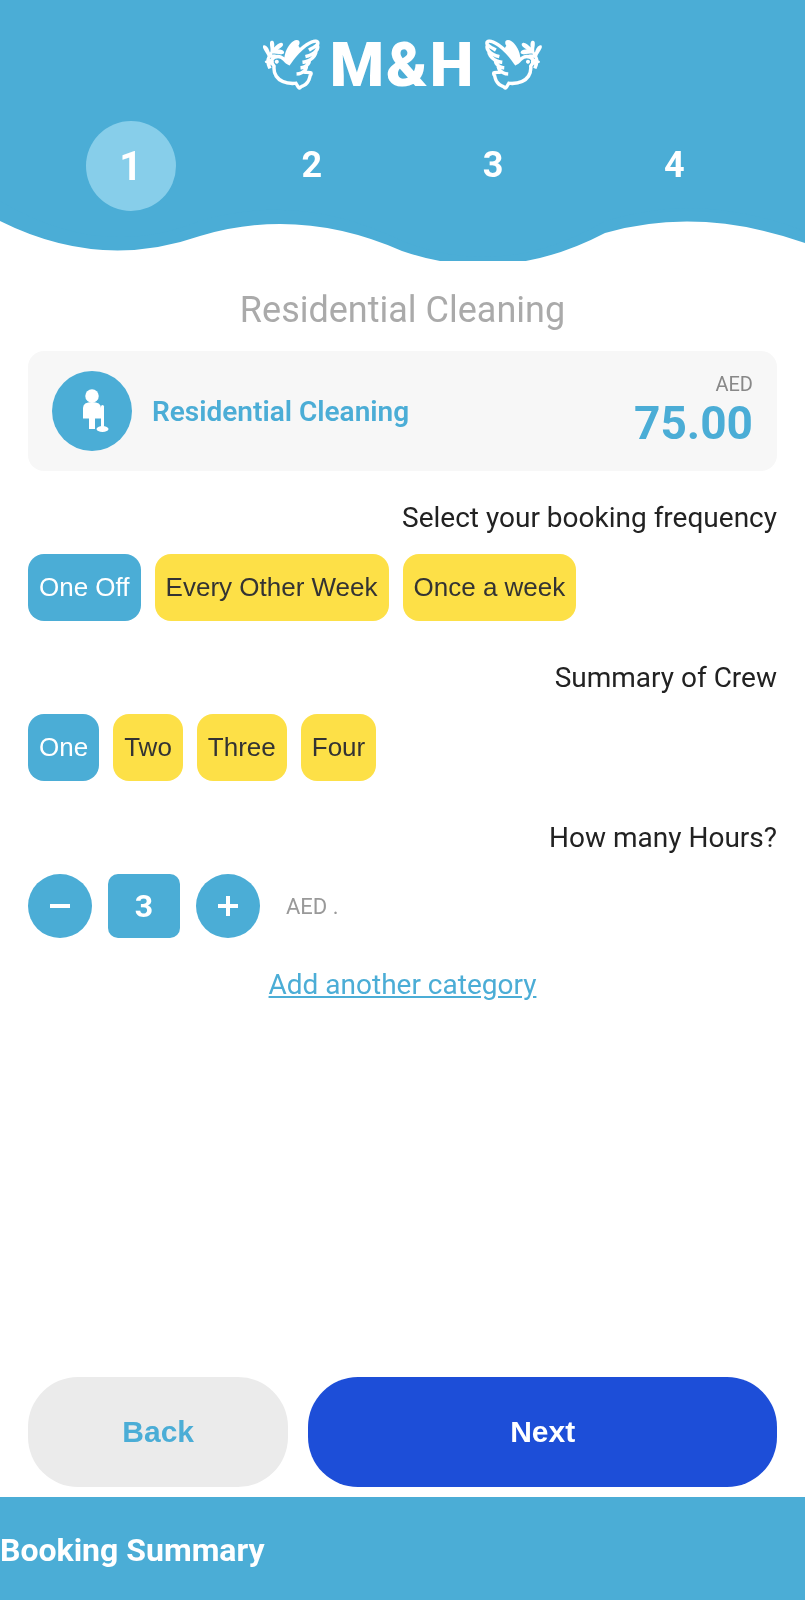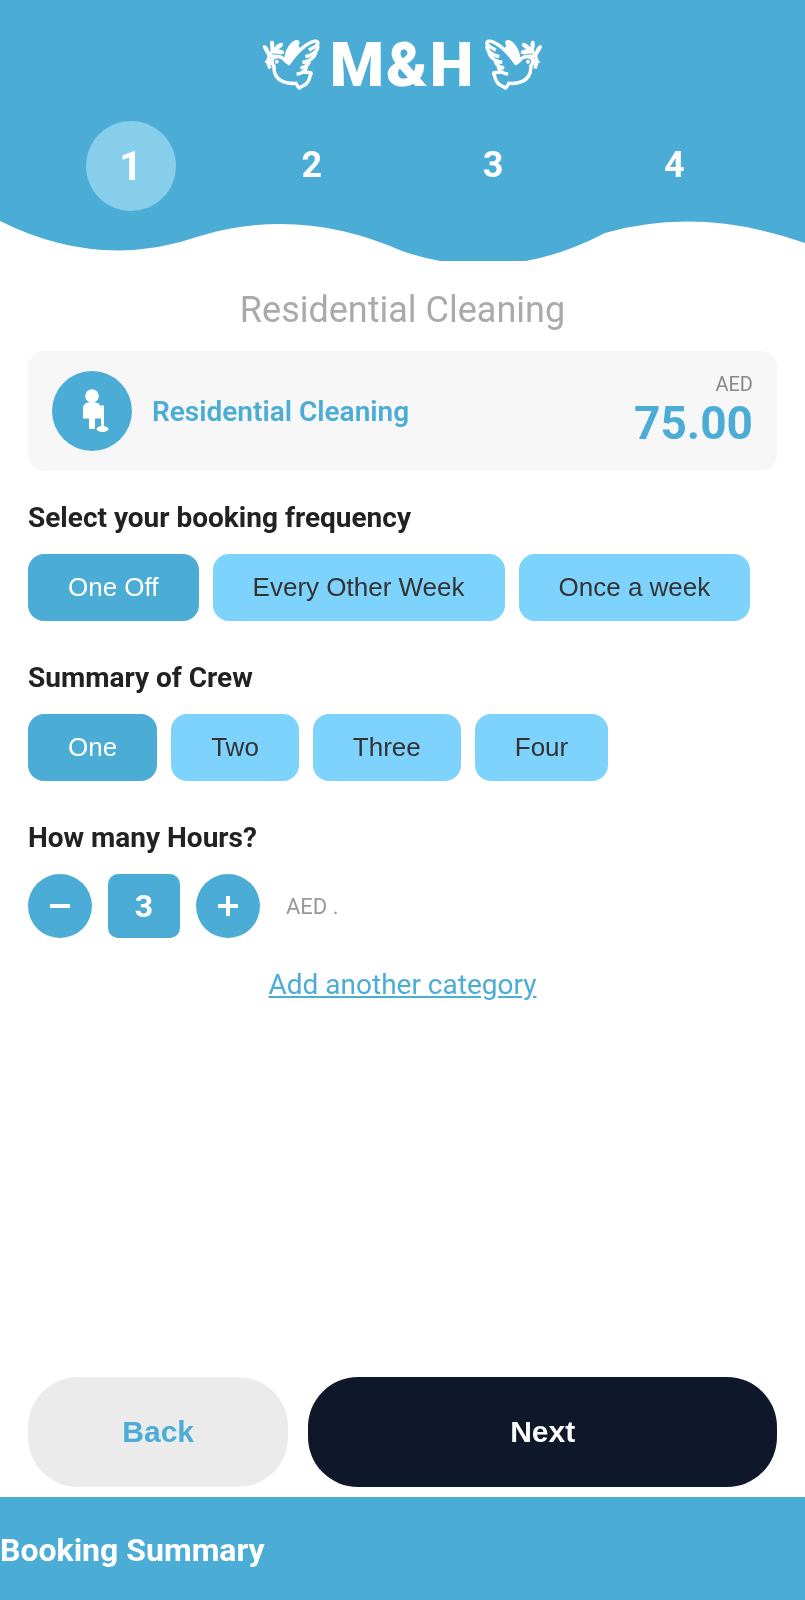--- a/index.html
+++ b/index.html
@@ -158,53 +158,54 @@
 
     .service-price-amount {
       color: #4BADD6;
       font-size: 46px;
       font-weight: 700;
     }
 
     
     .section-title {
       font-size: 28px;
-      font-weight: 700;
+      font-weight: 400;
       color: #222;
       margin-bottom: 20px;
       margin-top: 10px;
+      text-align: right;
     }
 
     
     .chips-row {
       display: flex;
       gap: 14px;
       flex-wrap: nowrap;
       overflow-x: visible;
       margin-bottom: 40px;
     }
 
     .chip {
-      padding: 18px 40px;
+      padding: 18px 11px;
       border-radius: 16px;
       font-size: 26px;
       font-weight: 500;
       border: none;
       cursor: pointer;
       white-space: nowrap;
       transition: background 0.2s;
     }
 
     .chip.selected {
       background: #4BADD6;
       color: white;
     }
 
     .chip.unselected {
-      background: #7dd3fc;
+      background: #fde047;
       color: #333;
     }
 
     
     .hours-section {
       margin-top: 10px;
     }
 
     .hours-controls {
       display: flex;
@@ -281,21 +282,21 @@
       font-weight: 600;
       border: none;
       cursor: pointer;
       text-align: center;
     }
 
     .btn-next {
       flex: 1.8;
       padding: 26px 0;
       border-radius: 50px;
-      background: #0f172a;
+      background: #1d4ed8;
       color: white;
       font-size: 30px;
       font-weight: 700;
       border: none;
       cursor: pointer;
       text-align: center;
     }
 
     
     .booking-summary-bar {

